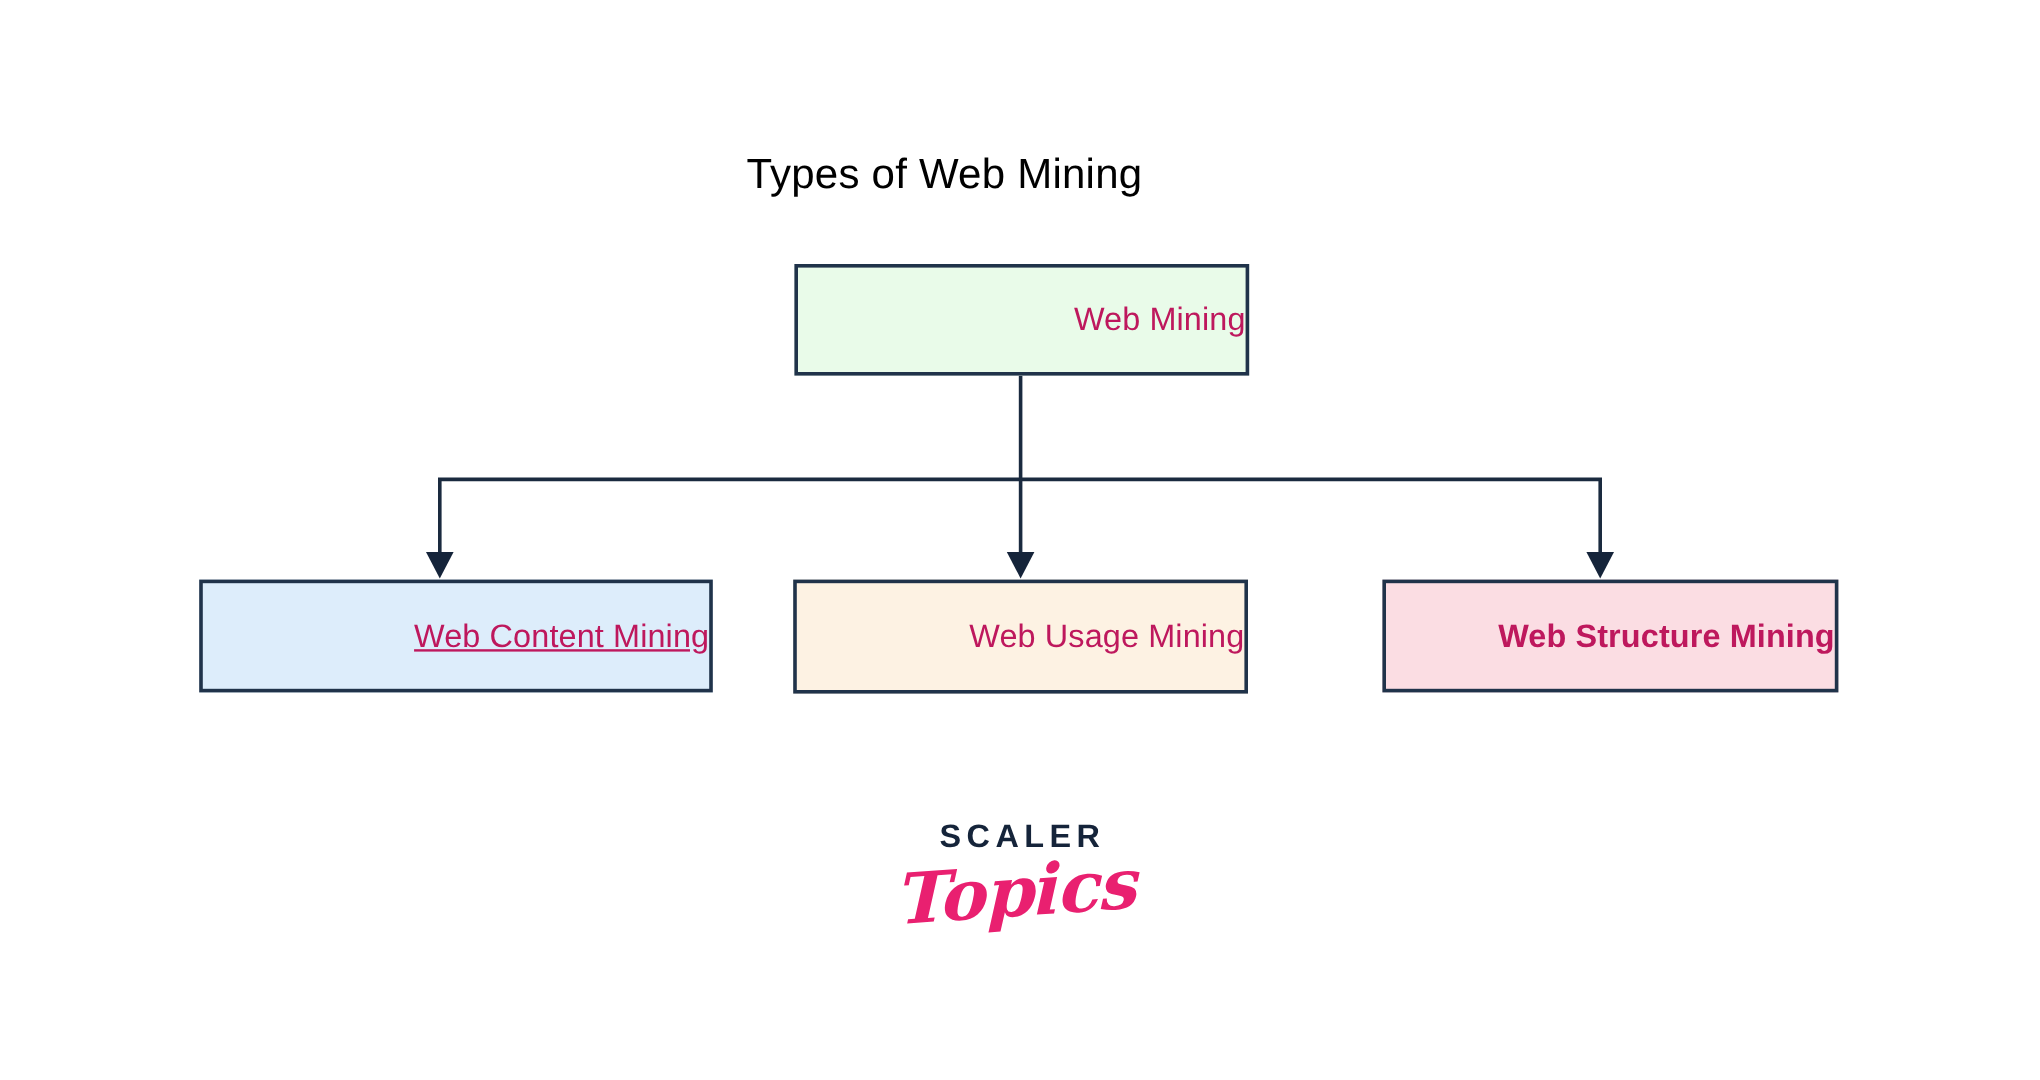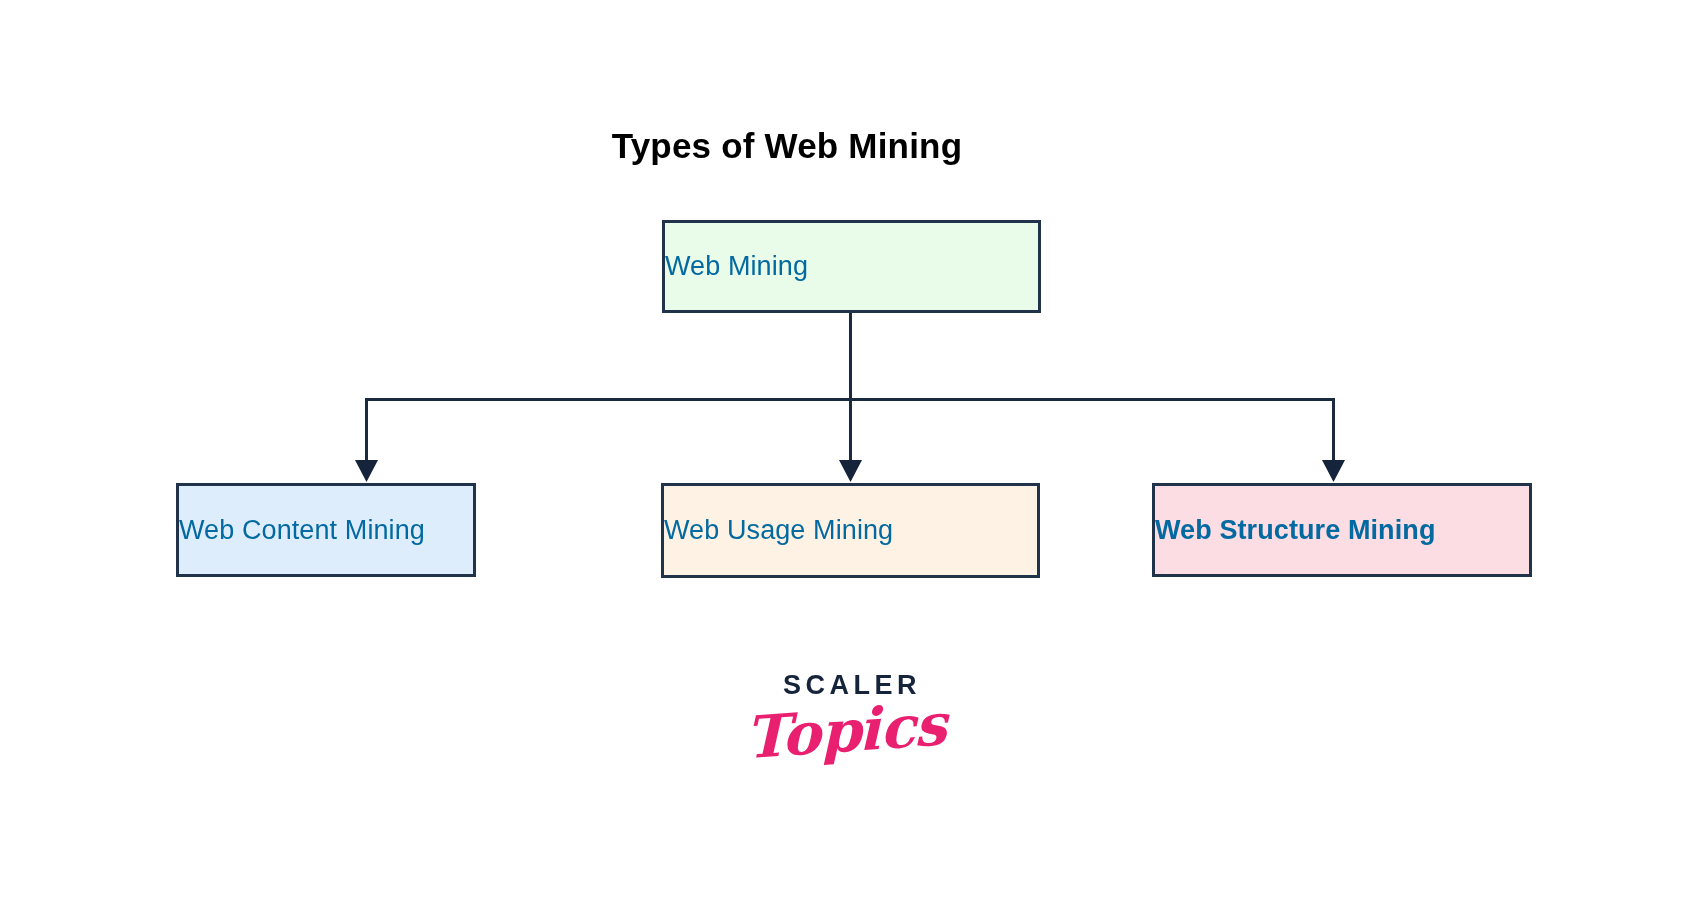--- a/index.html
+++ b/index.html
@@ -23,21 +23,21 @@
   }
 
   
   #diagram-title {
     position: absolute;
     left: 0;
     top: 126px;
     width: 1574px;
     text-align: center;
     font-size: 35px;
-    font-weight: bold;
+    font-weight: normal;
     letter-spacing: 0.2px;
     color: #000000;
     white-space: nowrap;
   }
 
   
   #connectors {
     position: absolute;
     left: 0;
     top: 0;
@@ -46,42 +46,43 @@
     pointer-events: none;
   }
 
   
   .node {
     position: absolute;
     box-sizing: border-box;
     border: 3px solid #20334a;
     display: flex;
     align-items: center;
-    justify-content: flex-start;
+    justify-content: flex-end;
     font-size: 27px;
     font-weight: normal;
-    color: #0369a1;
+    color: #be185d;
     letter-spacing: 0.1px;
     white-space: nowrap;
   }
 
   #node-root {
     left: 662px;
     top: 220px;
     width: 379px;
     height: 93px;
     background: #e9fbe9;
   }
 
   #node-content {
-    left: 176px;
+    left: 166px;
     top: 483px;
-    width: 300px;
+    width: 428px;
     height: 94px;
     background: #ddedfb;
+    text-decoration: underline;
   }
 
   #node-usage {
     left: 661px;
     top: 483px;
     width: 379px;
     height: 95px;
     background: #fdf2e3;
   }
 
@@ -103,20 +104,21 @@
     text-align: center;
   }
   #logo-wordmark {
     display: block;
     font-size: 27px;
     font-weight: bold;
     letter-spacing: 4.5px;
     color: #15243a;
     line-height: 1;
     padding-left: 4px;
+    margin-top: 12px;
   }
   #logo-script {
     display: block;
     margin-top: 2px;
     font-family: "DejaVu Serif", "Liberation Serif", serif;
     font-size: 58px;
     font-style: italic;
     font-weight: bold;
     color: #e92070;
     line-height: 1.05;

